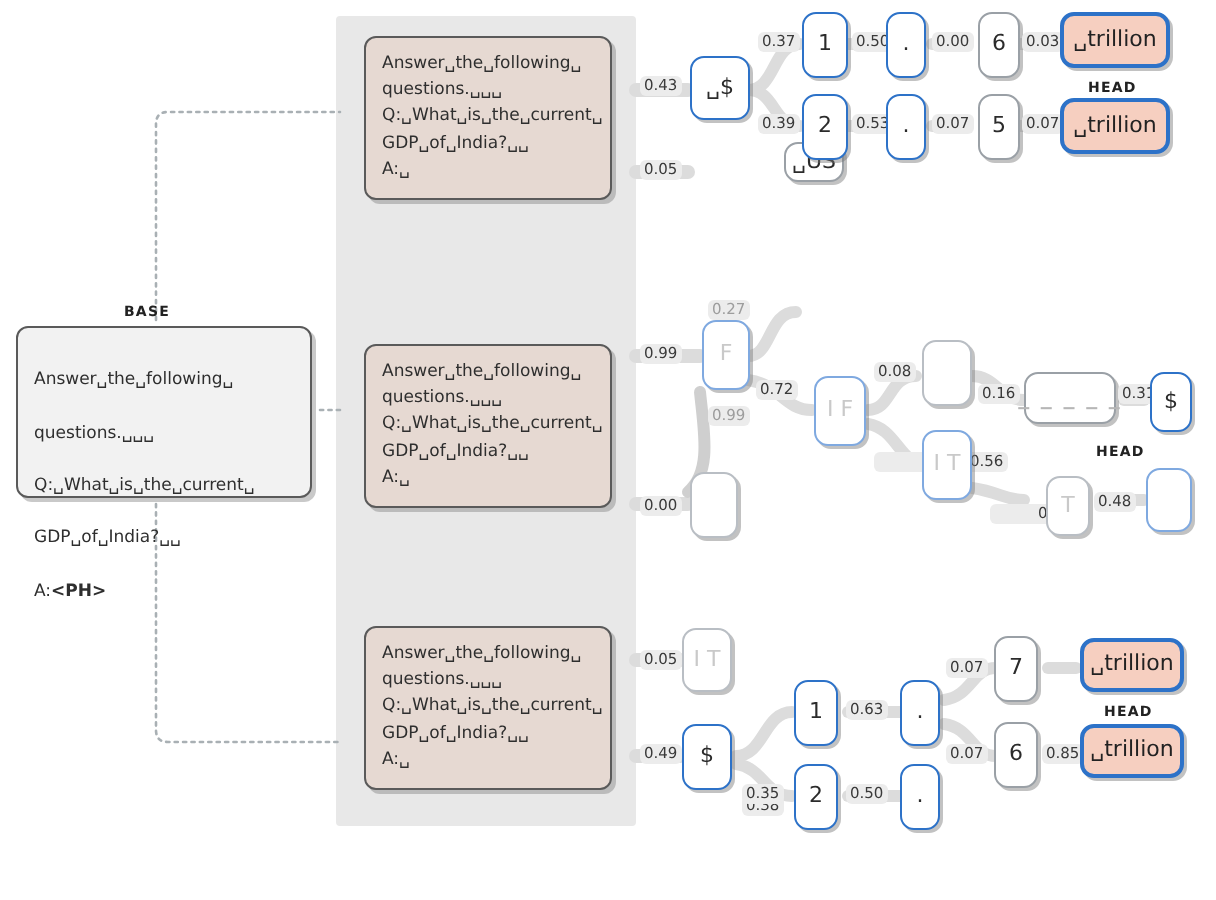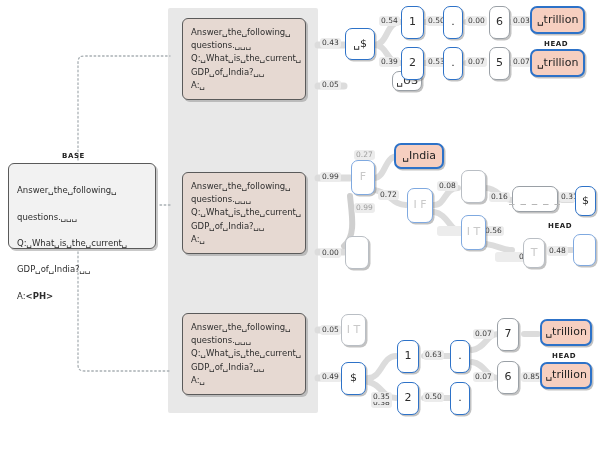--- a/index.html
+++ b/index.html
@@ -150,21 +150,21 @@
 Q:␣What␣is␣the␣current␣
 GDP␣of␣India?␣␣
 A:␣</div>
 
   <div class="prob" style="left:320px;top:38px;">0.43</div>
   <div class="prob" style="left:320px;top:80px;">0.05</div>
 
   <div class="node blue" style="left:345px;top:28px;width:30px;height:32px;">␣$</div>
   <div class="node" style="left:345px;top:71px;width:30px;height:20px;margin-left:47px;">␣US</div>
 
-  <div class="prob" style="left:379px;top:16px;">0.54</div>
+  <div class="prob" style="left:379px;top:16px;">0.37</div>
   <div class="prob" style="left:379px;top:57px;">0.39</div>
 
   <div class="node blue" style="left:401px;top:6px;width:23px;height:33px;">1</div>
   <div class="node blue" style="left:401px;top:47px;width:23px;height:33px;">2</div>
 
   <div class="prob" style="left:426px;top:16px;">0.50</div>
   <div class="prob" style="left:426px;top:57px;">0.53</div>
 
   <div class="node blue" style="left:443px;top:6px;width:20px;height:33px;">.</div>
   <div class="node blue" style="left:443px;top:47px;width:20px;height:33px;">.</div>
@@ -184,21 +184,20 @@
 
   <div class="prob" style="left:320px;top:172px;">0.99</div>
   <div class="prob" style="left:320px;top:248px;">0.00</div>
 
   <div class="node blue faded" style="left:351px;top:160px;width:24px;height:35px;">F</div>
   <div class="node faded" style="left:345px;top:236px;width:24px;height:33px;"></div>
 
   <div class="prob faint" style="left:354px;top:150px;">0.27</div>
   <div class="prob faint" style="left:354px;top:203px;">0.99</div>
 
-  <div class="node head" style="left:394px;top:143px;width:50px;height:26px;">␣India</div>
 
   <div class="prob" style="left:378px;top:190px;text-align:right;">0.72</div>
 
   <div class="node blue faded" style="left:407px;top:188px;width:26px;height:35px;">I F</div>
 
   <div class="prob" style="left:437px;top:181px;">0.08</div>
   <div class="prob" style="left:437px;top:226px;padding-left:48px;">0.56</div>
 
   <div class="node faded" style="left:461px;top:170px;width:25px;height:33px;"></div>
   <div class="node blue faded" style="left:461px;top:215px;width:25px;height:35px;">I T</div>

